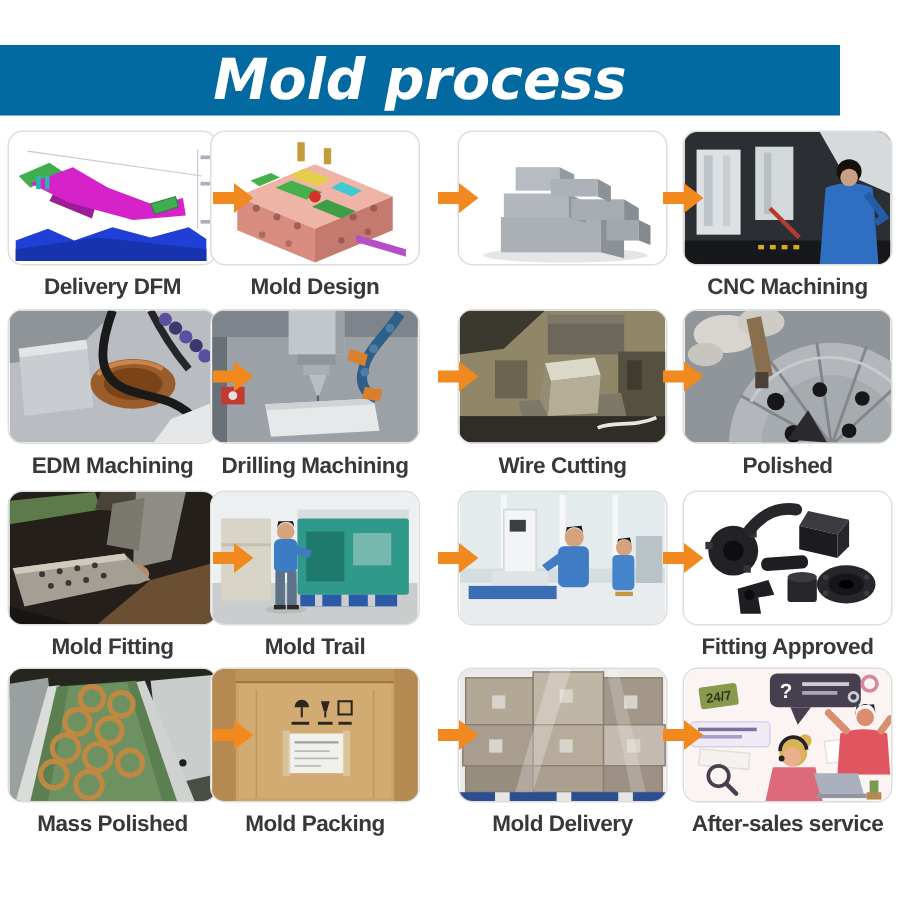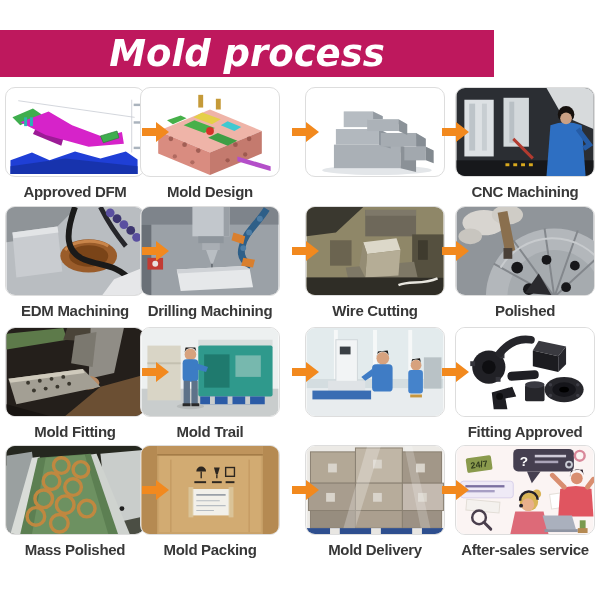--- a/index.html
+++ b/index.html
@@ -1,18 +1,18 @@
 <!DOCTYPE html>
 <html><head>
 <meta charset="utf-8">
 <style>
   html,body{margin:0;padding:0;}
   body{width:600px;height:600px;background:#fff;font-family:"Liberation Sans",sans-serif;}
   .canvas{position:relative;width:600px;height:600px;background:#fff;overflow:hidden;}
-  .banner{position:absolute;left:0;top:30px;width:494px;height:47px;background:#be185d;display:flex;align-items:center;justify-content:center;}
+  .banner{position:absolute;left:0;top:30px;width:560px;height:47px;background:#0369a1;display:flex;align-items:center;justify-content:center;}
   .banner .title{color:#fff;font-size:37px;font-weight:bold;font-style:italic;font-family:"DejaVu Sans",sans-serif;letter-spacing:0;transform:scaleY(1.02);}
   .row{position:absolute;left:0;width:600px;height:118px;}
   .cell{position:absolute;top:0;width:140px;}
   .c0{left:5px}.c1{left:140px}.c2{left:305px}.c3{left:455px}
   .imgbox{width:140px;height:90px;border:1px solid #ddd;border-radius:10px;overflow:hidden;background:#fff;box-sizing:border-box;}
   .imgbox svg{display:block;width:138px;height:88px;}
   .caption{margin-top:6px;text-align:center;font-size:15px;font-weight:bold;color:#383838;letter-spacing:-0.3px;white-space:nowrap;}
   .arrow{position:absolute;width:27px;height:20px;z-index:6;}
   .arrow svg{display:block;width:27px;height:20px;}
 </style>
@@ -38,21 +38,21 @@
           <polygon points="6,30 27,21 36,27 14,38" fill="#3fae4e"></polygon>
           <polygon points="30,41 58,52 56,59 27,47" fill="#9c1b96"></polygon>
           <polygon points="14,35 43,24 67,38 99,50 118,45 120,57 84,60 40,48" fill="#d623c9"></polygon>
           <polygon points="96,49 113,44 115,51 99,56" fill="#3fae4e" stroke="#2b7d37" stroke-width="0.7"></polygon>
           <rect x="18" y="30" width="3" height="9" fill="#2ab5b5"></rect>
             <rect x="24" y="30" width="3" height="9" fill="#2ab5b5"></rect>
           <path d="M4,74 L26,66 L44,74 L70,65 L96,72 L122,65 L134,73 L134,88 L4,88 Z" fill="#1f3fd6"></path>
           <path d="M4,80 L60,72 L134,80 L134,88 L4,88 Z" fill="#1733ad"></path>
         </svg>
       </div>
-      <div class="caption">Approved DFM</div>
+      <div class="caption">Delivery DFM</div>
     </div>
 
     <div class="cell c1">
       <div class="imgbox">
         <svg viewBox="0 0 140 90">
           <polygon points="70,22 123,44 70,66 17,44" fill="#efb4a8"></polygon>
           <polygon points="17,44 70,66 70,89 17,67" fill="#d98c80"></polygon>
           <polygon points="123,44 70,66 70,89 123,67" fill="#c47a6e"></polygon>
           <polygon points="54,33 75,41 64,46 43,38" fill="#46b04a"></polygon>
           <polygon points="78,46 98,54 88,59 68,51" fill="#3f9e45"></polygon>

